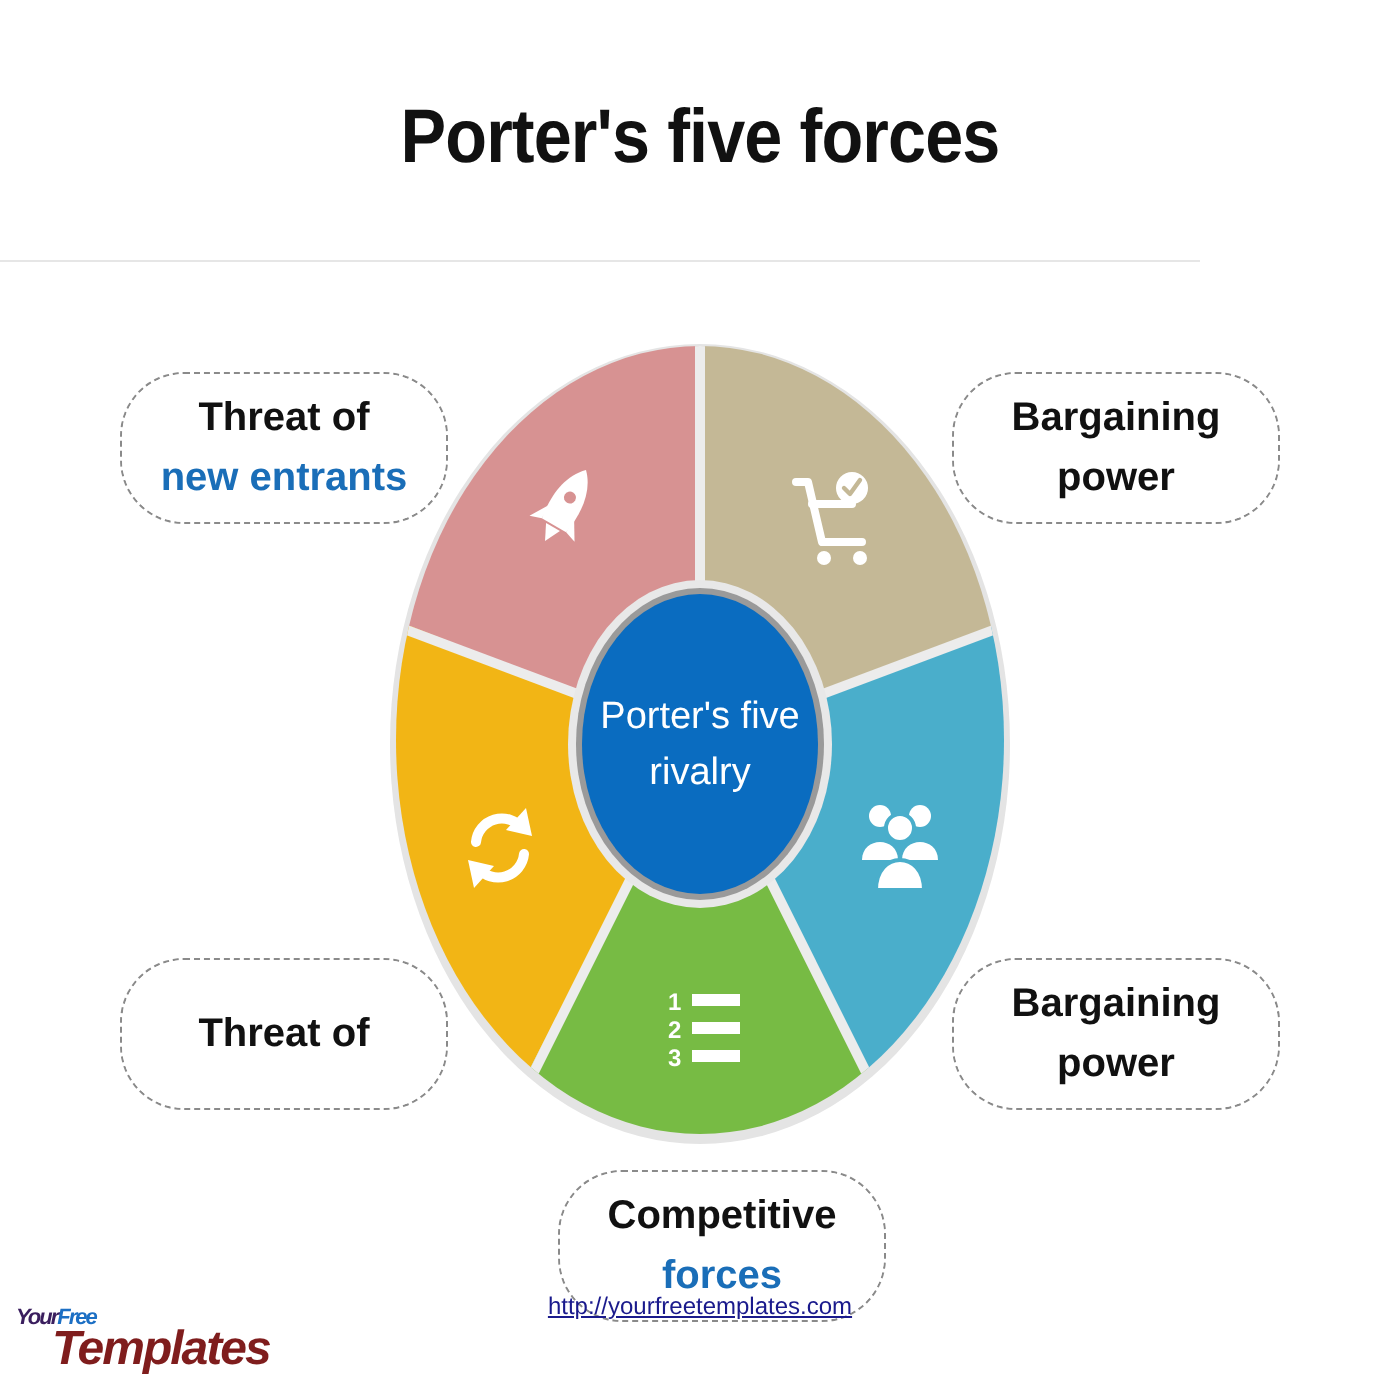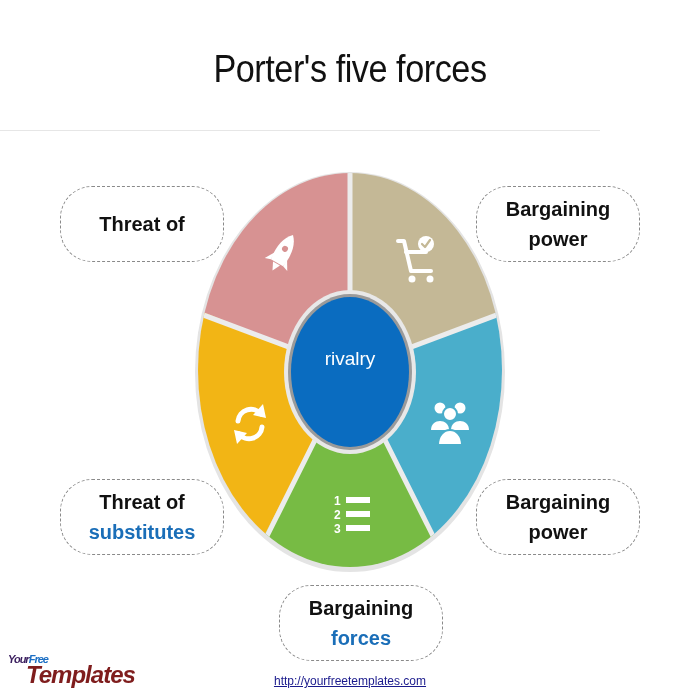--- a/index.html
+++ b/index.html
@@ -1,24 +1,24 @@
 <!DOCTYPE html>
 <html><head>
 <meta charset="utf-8">
 <style>
   html, body { margin:0; padding:0; background:#ffffff; }
   body { width:700px; height:700px; position:relative; overflow:hidden; font-family:"Liberation Sans", sans-serif; }
-  .title-area { position:absolute; left:0; top:0; width:600px; height:130px; border-bottom:1px solid #e6e6e6; }
+  .title-area { position:absolute; left:0; top:0; width:600px; height:130px; border-bottom:1px solid #e6e6e6;font-weight:bold; }
   .title { position:absolute; left:0; top:48px; width:700px; text-align:center; font-size:38px; color:#111; letter-spacing:-0.5px; transform:scaleX(0.9); }
   svg.wheel { position:absolute; left:0; top:0; }
   .label-box { position:absolute; width:162px; height:74px; border:1px dashed #8a8a8a; border-radius:32px; background:#fff; display:flex; flex-direction:column; align-items:center; justify-content:center; text-align:center; font-weight:bold; font-size:20px; line-height:30px; }
   .label-box .dark { color:#111; }
   .label-box .blue { color:#1a6eb8; }
   .center-text { position:absolute; left:290px; top:345px; width:120px; text-align:center; color:#fff; font-size:19px; line-height:28px; }
-  .footer-link { position:absolute; left:0; top:674px; width:700px; text-align:center; font-size:12px; color:#1a1a8c; text-decoration:underline; }
+  .footer-link { position:absolute; left:0; top:646px; width:700px; text-align:center; font-size:12px; color:#1a1a8c; text-decoration:underline; }
   .logo { position:absolute; left:6px; top:653px; width:95px; height:40px; font-weight:bold; font-style:italic; }
   .logo .l1 { position:absolute; left:2px; top:0; font-size:11px; color:#3a1e5e; letter-spacing:-1px; }
   .logo .l1 .free { color:#1c6fc4; }
   .logo .l2 { position:absolute; left:20px; top:8px; font-size:24px; color:#7f1d1d; letter-spacing:-1px; }
 </style>
 </head>
 <body>
 
 <div class="title-area">
   <div class="title">Porter's five forces</div>
@@ -94,42 +94,43 @@
     <text x="334" y="505" font-family="Liberation Sans, sans-serif" font-weight="bold" font-size="12">1</text>
     <text x="334" y="519" font-family="Liberation Sans, sans-serif" font-weight="bold" font-size="12">2</text>
     <text x="334" y="533" font-family="Liberation Sans, sans-serif" font-weight="bold" font-size="12">3</text>
     <rect x="346" y="497" width="24" height="6"></rect>
     <rect x="346" y="511" width="24" height="6"></rect>
     <rect x="346" y="525" width="24" height="6"></rect>
   </g>
 </svg>
 
 <div class="center-text">
+  <div>Porter's five</div>
   <div>rivalry</div>
 </div>
 
 <div class="label-box" style="left:60px; top:186px;">
   <div class="dark">Threat of</div>
+  <div class="blue">new entrants</div>
 </div>
 
 <div class="label-box" style="left:476px; top:186px;">
   <div class="dark">Bargaining power</div>
 </div>
 
 <div class="label-box" style="left:60px; top:479px;">
   <div class="dark">Threat of</div>
-  <div class="blue">substitutes</div>
 </div>
 
 <div class="label-box" style="left:476px; top:479px;">
   <div class="dark">Bargaining power</div>
 </div>
 
 <div class="label-box" style="left:279px; top:585px;">
-  <div class="dark">Bargaining</div>
+  <div class="dark">Competitive</div>
   <div class="blue">forces</div>
 </div>
 
 <div class="logo">
   <div class="l1"><span>Your</span><span class="free">Free</span></div>
   <div class="l2">Templates</div>
 </div>
 
 <a class="footer-link">http://yourfreetemplates.com</a>
 

